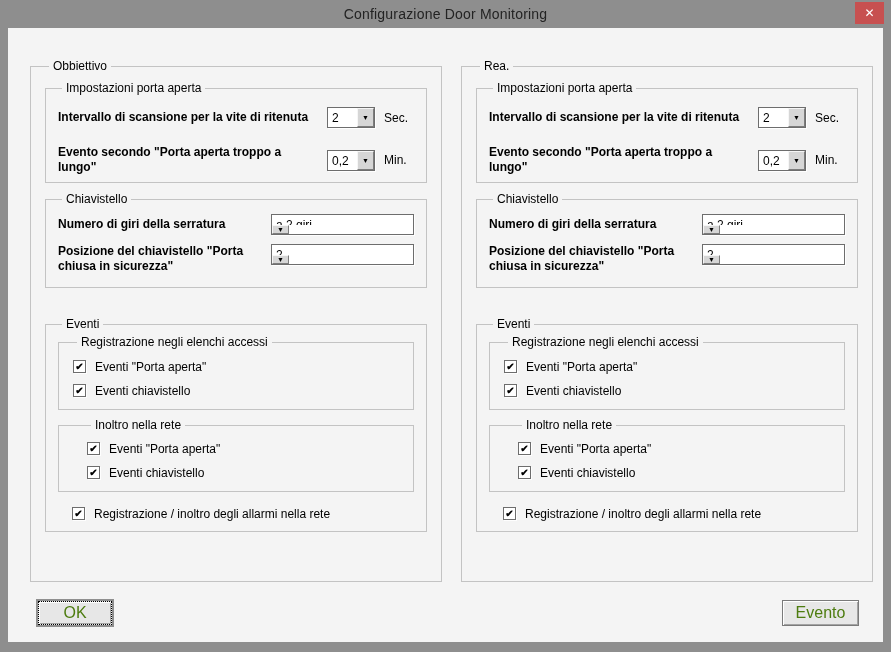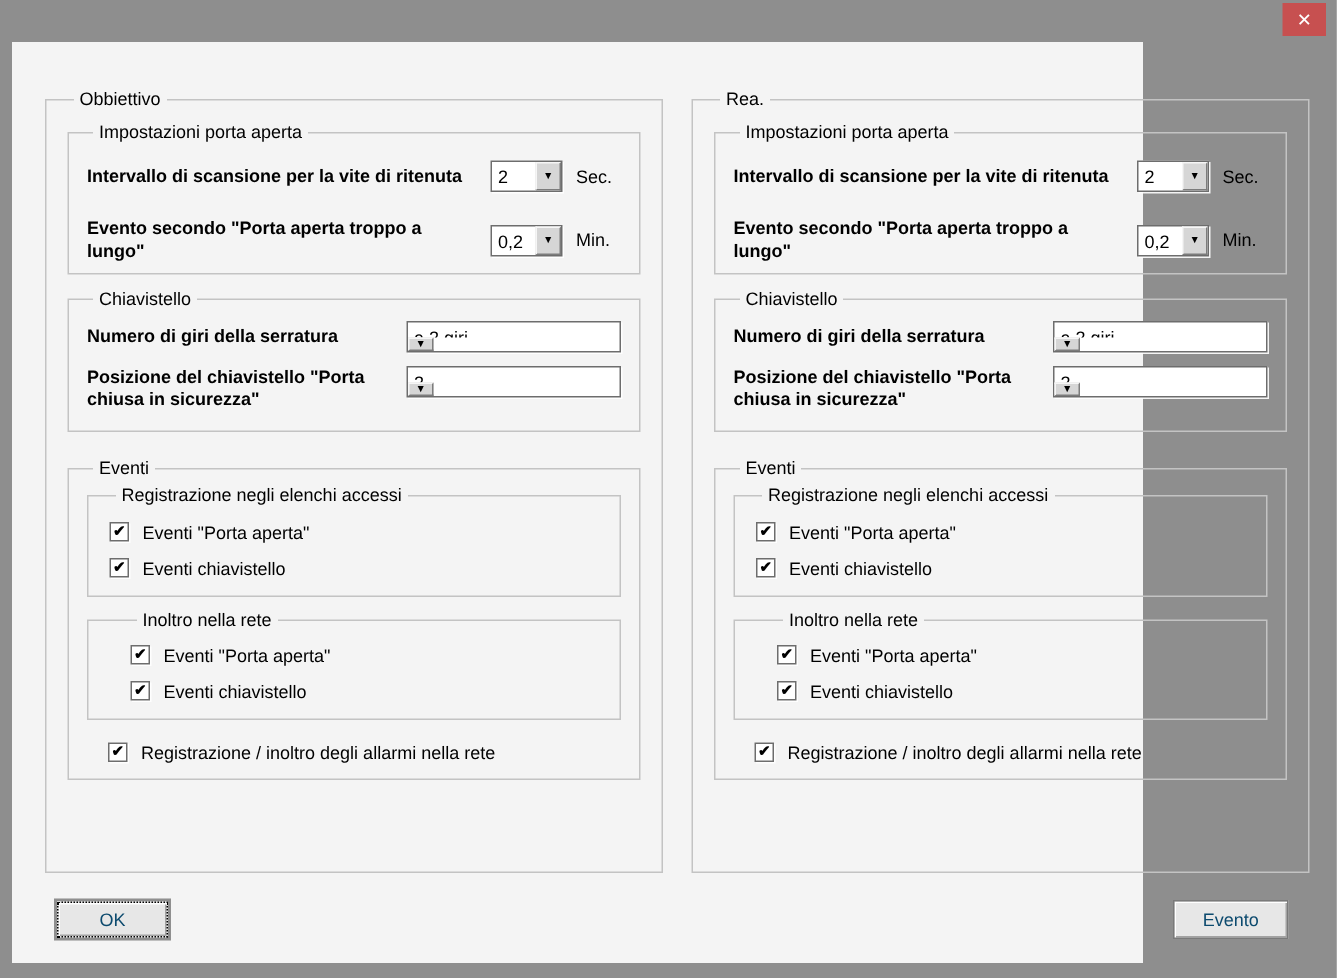--- a/index.html
+++ b/index.html
@@ -22,21 +22,21 @@
   .title { font-size: 14px; color: #232323; letter-spacing: .2px; }
   .close-btn {
     position: absolute; right: 7px; top: 2px; width: 29px; height: 22px;
     background: #c75050; border: none; color: #fff; cursor: pointer;
     display: flex; align-items: center; justify-content: center;
     font-size: 12px; font-family: inherit; line-height: 1;
   }
 
   
   .client {
-    position: absolute; left: 8px; top: 28px; width: 754px; height: 614px;
+    position: absolute; left: 8px; top: 28px; width: 875px; height: 614px;
     background: #f4f4f4;
   }
 
   
   fieldset {
     border: 1px solid #c3c3c3;
     background: transparent;
   }
   legend {
     padding: 0 4px; margin-left: 4px; font-size: 12px; color: #000;
@@ -45,21 +45,21 @@
   .panel {
     position: absolute; top: 32px; width: 412px; height: 522px;
     padding: 0 14px;
   }
   .panel-left  { left: 22px;  }
   .panel-right { left: 453px; }
 
   .group { padding: 0 12px; }
   .group-pa { height: 101px; margin-top: 9px;  }
   .group-ch { height: 95px;  margin-top: 10px; }
-  .group-ev { height: 214px; margin-top: 18px; }
+  .group-ev { height: 214px; margin-top: 30px; }
 
   
   .row { display: flex; align-items: center; }
   .group-pa .row { margin-top: 12px; }
   .group-pa .row + .row { margin-top: 17px; }
   .group-ch .row { margin-top: 8px; }
   .group-ch .row + .row { margin-top: 9px; align-items: flex-start; }
   .lbl { flex: 1; padding-right: 8px; line-height: 1.25; font-weight: bold; }
   .lbl-wrap { max-width: 232px; }
 
@@ -92,21 +92,21 @@
     display: flex; align-items: center; justify-content: center;
     font-size: 10px; line-height: 1; font-weight: bold; color: #000;
     cursor: default;
   }
   .cb-lbl { margin-left: 9px; }
   .alarm-row { margin-top: 15px; margin-left: 14px; }
 
   
   .btn {
     position: absolute; top: 572px; height: 26px; width: 77px;
-    background: #e7e7e7; color: #0c4a6e; font-family: inherit; font-size: 12px;
+    background: #e7e7e7; color: #4d7c0f; font-family: inherit; font-size: 16px;
     border: 1px solid #7a7a7a;
     box-shadow: inset 1px 1px 0 #ffffff, inset -1px -1px 0 #a3a3a3;
     cursor: pointer;
   }
   .btn-ok {
     left: 28px; width: 78px; height: 28px; top: 571px;
     border: 2px solid #8f8f8f; padding: 0;
   }
   .btn-ok .focus-rect {
     display: flex; width: 100%; height: 100%;
@@ -116,20 +116,21 @@
     box-shadow: inset 1px 1px 0 #ffffff, inset -1px -1px 0 #a3a3a3;
   }
   .btn-cancel { left: 774px; }
 </style>
 </head>
 <body>
 
 <div class="window">
 
   <div class="titlebar">
+    <span class="title">Configurazione Door Monitoring</span>
     <button class="close-btn">
         <span>✕</span>
       </button>
   </div>
 
   <div class="client">
 
     <fieldset class="panel panel-left">
       <legend>Obbiettivo</legend>
 

